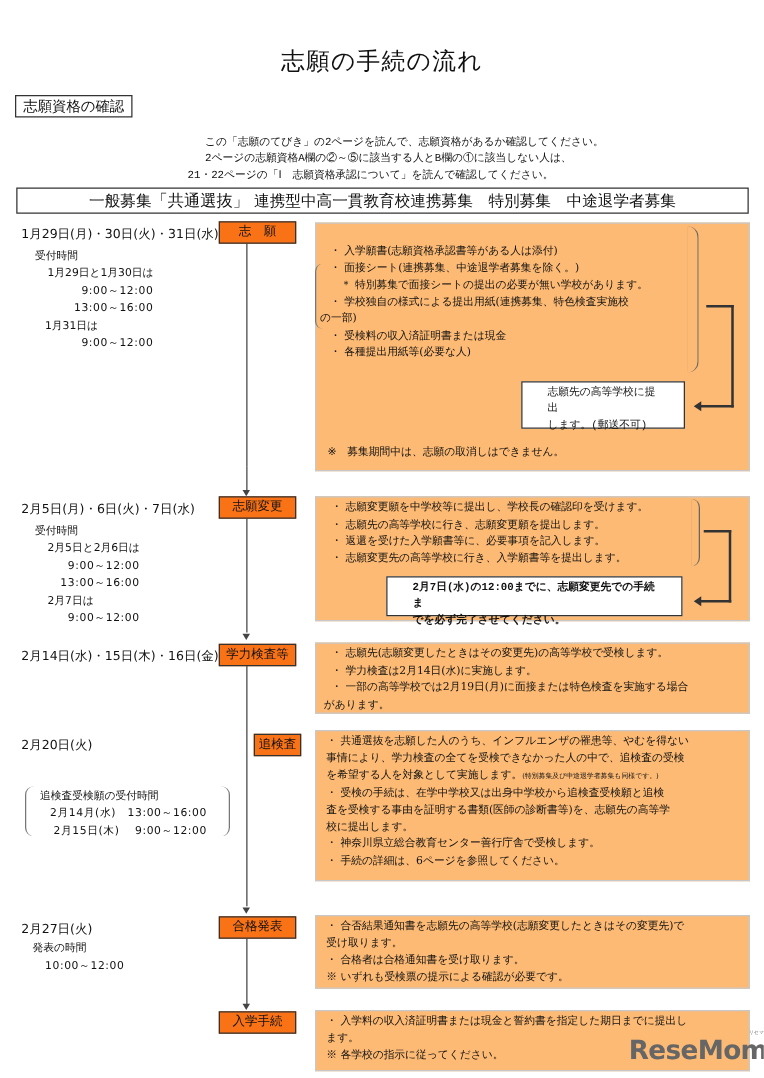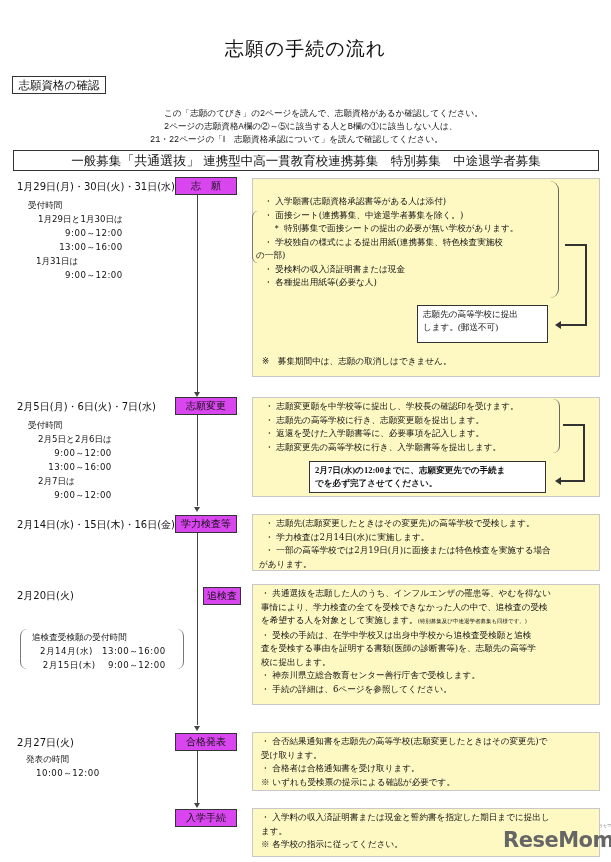--- a/index.html
+++ b/index.html
@@ -10,30 +10,30 @@
   .qual-label { left:12px; top:76px; width:92px; height:16px; border:1px solid #333;
                 font-size:11.5px; line-height:16px; text-align:center; }
   .qual-text { left:150px; top:108px; width:440px; font-size:8.6px; line-height:13px;font-family:Liberation Mono, monospace; }
   .qual-text div { white-space:nowrap; }
   .banner { left:13px; top:150px; width:584px; height:19px; border:1px solid #333;
             font-size:12.5px; line-height:19px; text-align:center; white-space:nowrap; }
   .banner small { font-size:13px; }
   .date { font-size:10px; white-space:nowrap; }
   .sub { font-size:8.6px; line-height:14px; white-space:nowrap; }
   .time { font-family:"DejaVu Sans", sans-serif; letter-spacing:0.5px;text-align:right; }
-  .step { height:16px; border:1px solid #333; background:#d946ef; font-size:10px; line-height:16px;
+  .step { height:16px; border:1px solid #333; background:#f97316; font-size:10px; line-height:16px;
           text-align:center; white-space:nowrap; }
   .vline { width:1px; background:#444; }
   .arrow { width:0; height:0; border-left:3px solid transparent; border-right:3px solid transparent;
            border-top:5px solid #444; }
-  .panel { border:1px solid #c8c8c8; background:#fef9c3; font-family:"DejaVu Serif", serif;
+  .panel { border:1px solid #c8c8c8; background:#fdba74; font-family:"DejaVu Serif", serif;
            font-size:8.6px; line-height:13.5px; box-sizing:border-box; }
   .panel .li { white-space:nowrap; }
-  .note-box { border:1px solid #333; background:#fff; font-family:Liberation Serif, serif;
-              font-size:8.6px; line-height:13px; padding:2px 5px; box-sizing:border-box; }
+  .note-box { border:1px solid #333; background:#fff; font-family:Liberation Mono, monospace;
+              font-size:8.6px; line-height:13px; padding:2px 20px; box-sizing:border-box; }
   .thick { background:#333; }
   .logo { font-family:"DejaVu Sans", sans-serif; font-weight:bold; color:#666; font-size:21px; letter-spacing:-0.5px; }
   .logo-sub { font-size:4px; color:#777; }
 </style>
 </head>
 <body>
 
 <div class="abs title">志願の手続の流れ</div>
 
 <div class="abs qual-label">志願資格の確認</div>

